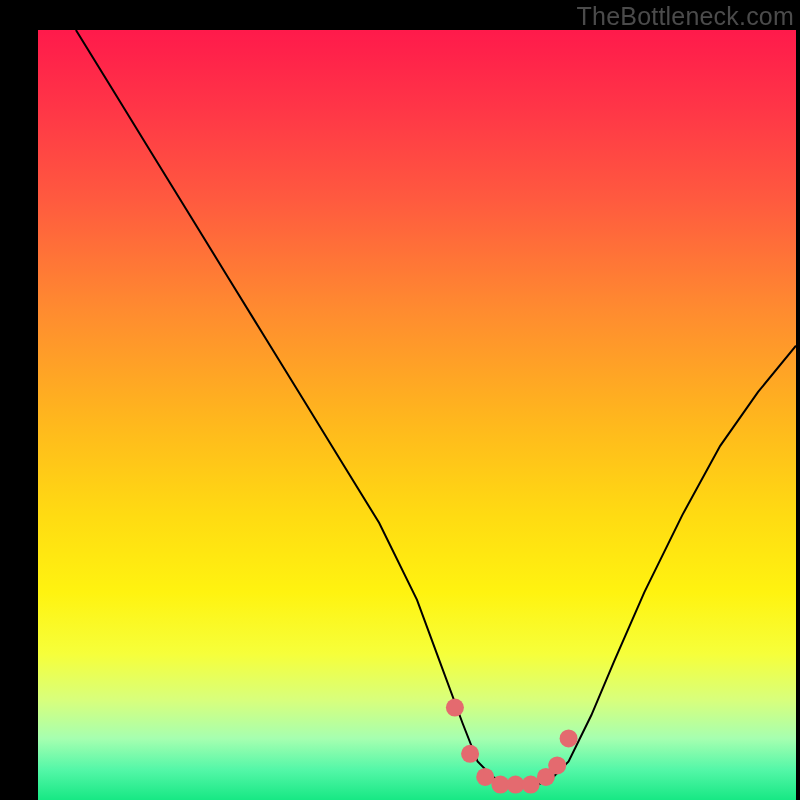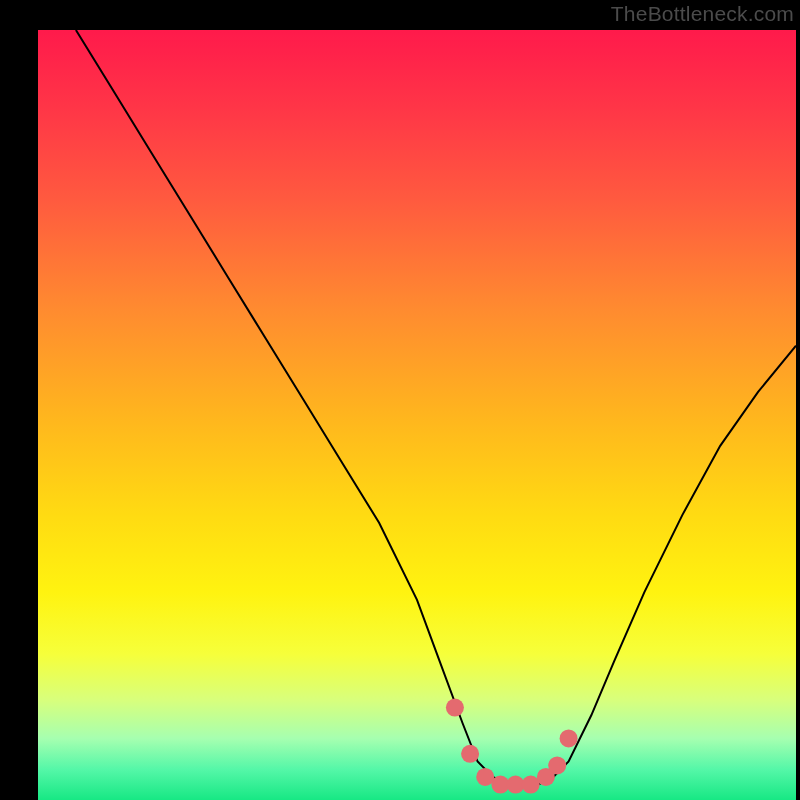--- a/index.html
+++ b/index.html
@@ -21,21 +21,21 @@
   }
   .plot {
     position: absolute;
     box-sizing: border-box;
   }
   .watermark {
     position: absolute;
     top: 2px;
     right: 6px;
     color: #4b4b4b;
-    font-size: 21px;
+    font-size: 25px;
     font-weight: 500;
     letter-spacing: 0.2px;
   }
   svg.curve {
     position: absolute;
     left: 0;
     top: 0;
   }
 </style>
 </head>

